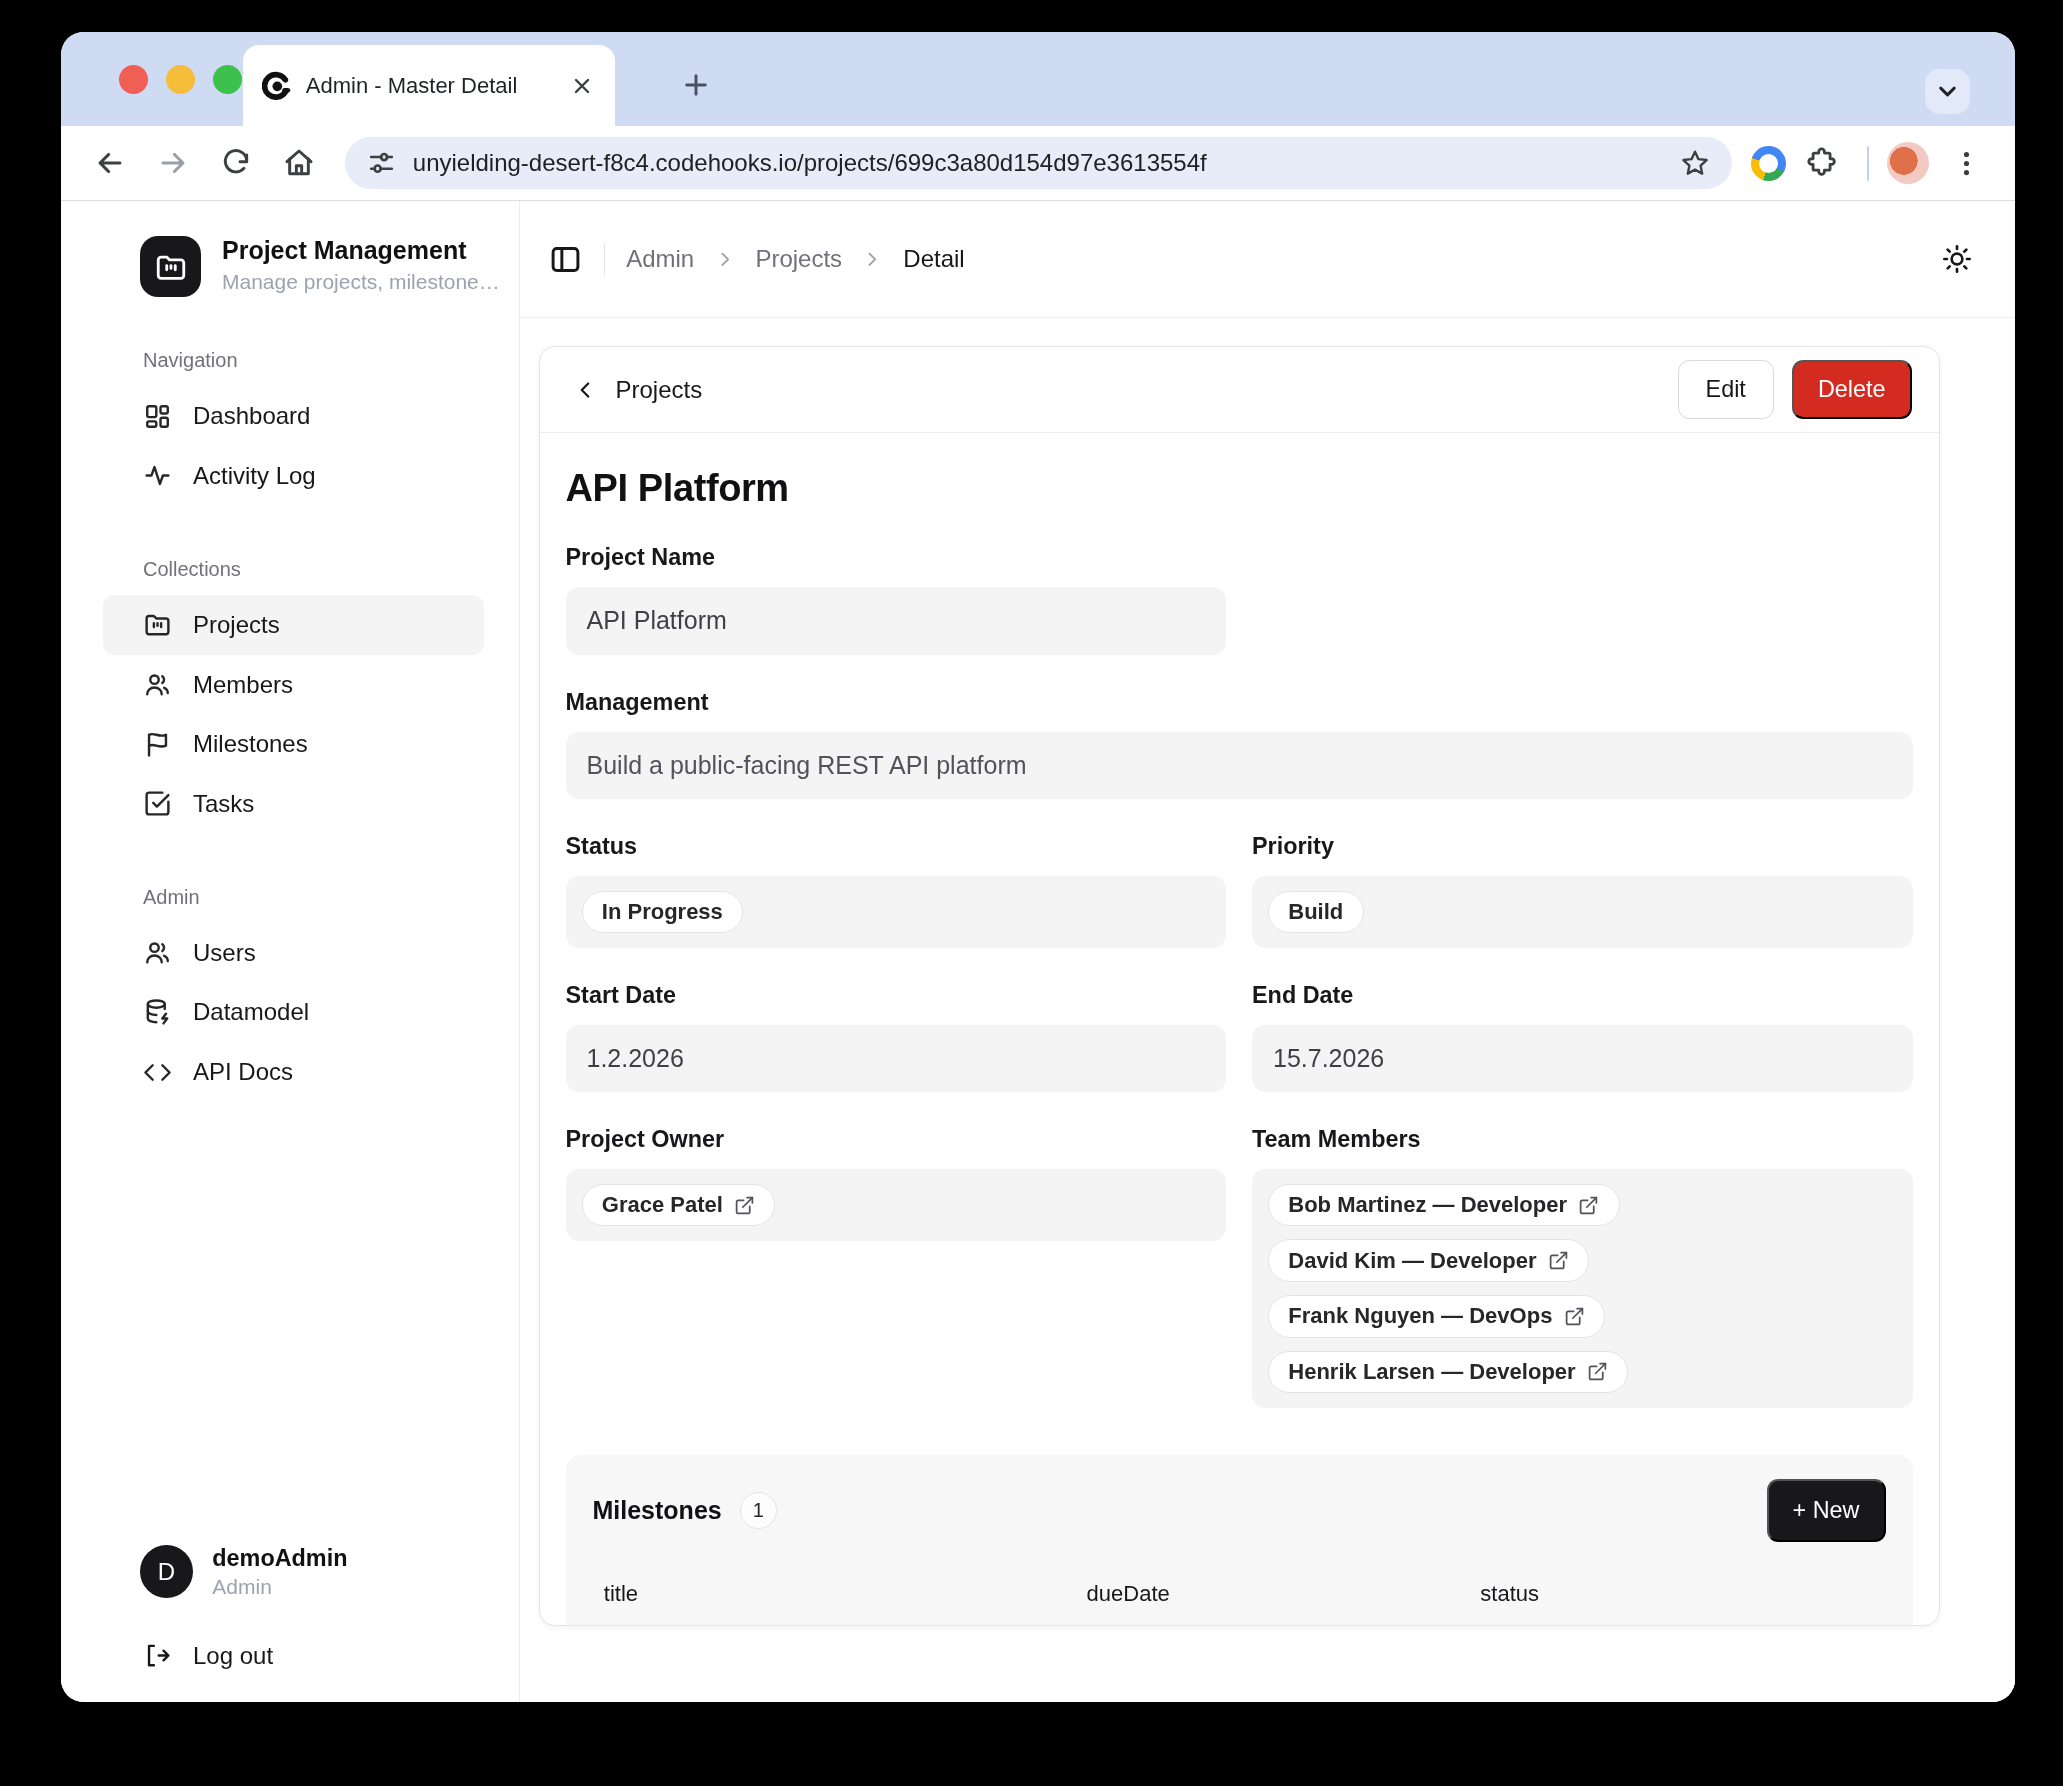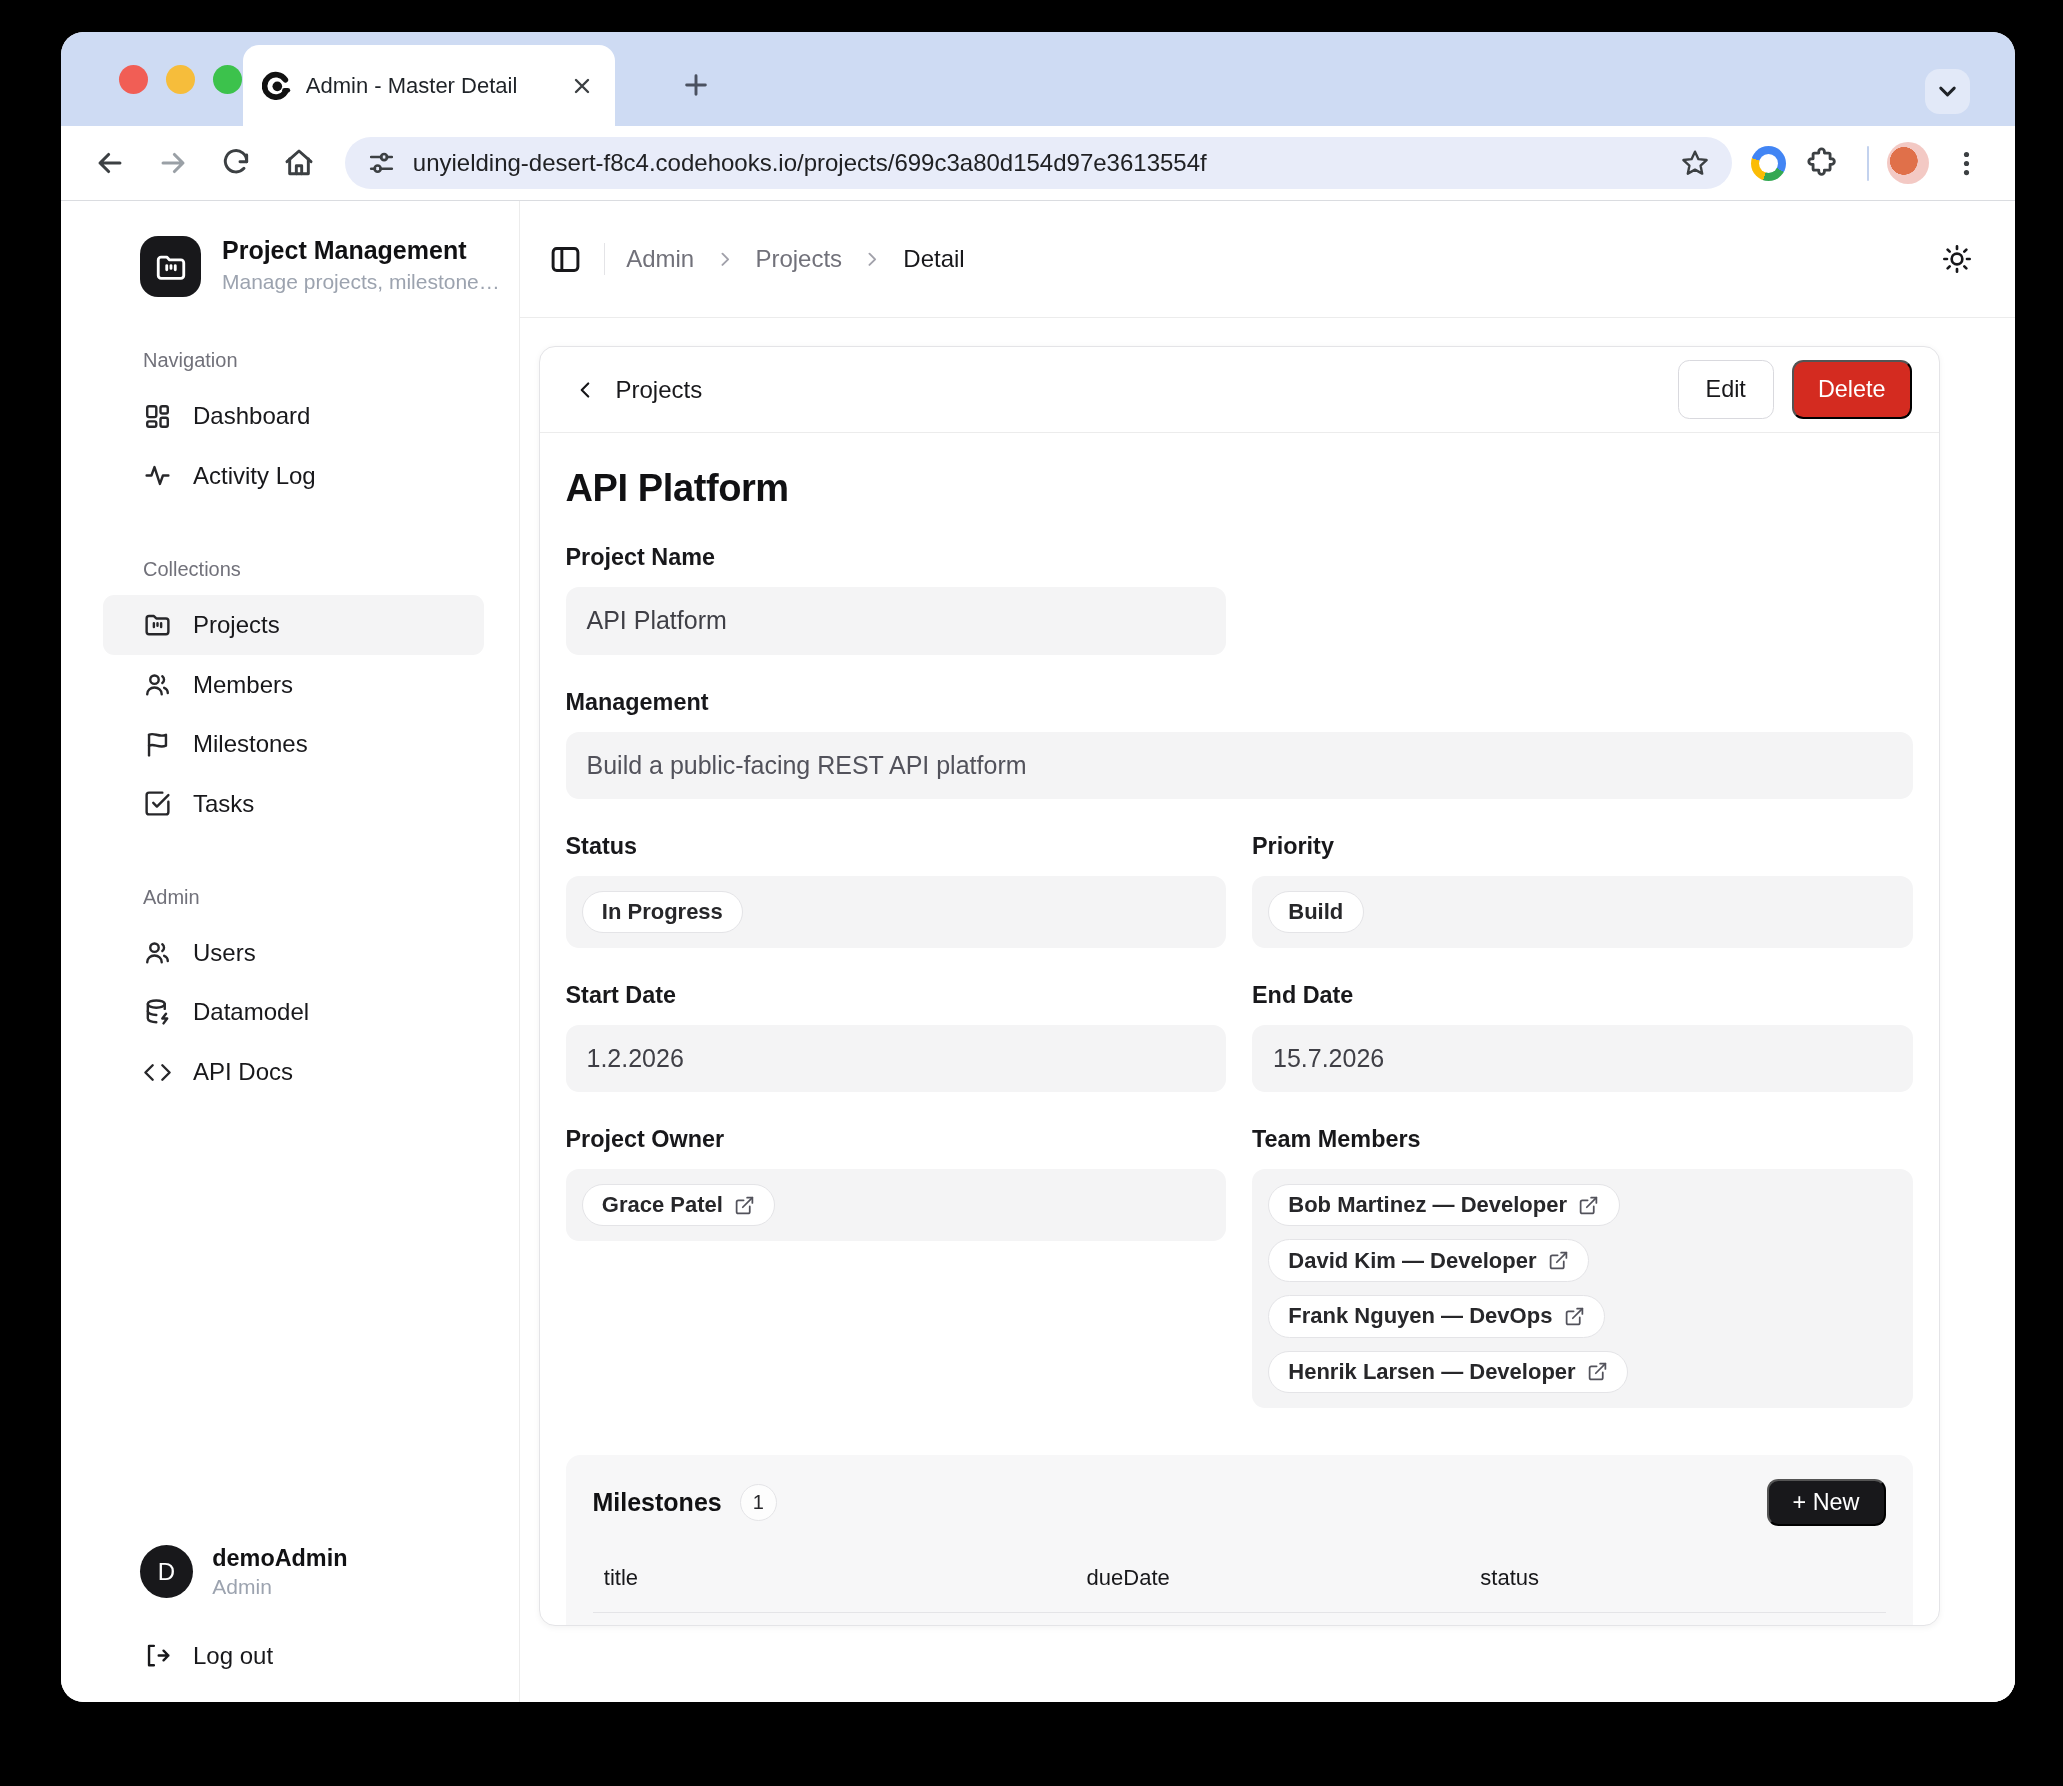--- a/index.html
+++ b/index.html
@@ -67,21 +67,21 @@
   .grid2 { display:grid; grid-template-columns:1fr 1fr; column-gap:26px; }
   .inputbox { background:#f4f4f5; border-radius:13px; padding:19.3px 21px; font-size:25px; color:#3f3f46; min-height:66px; display:flex; align-items:center; }
   .chipbox { background:#f4f4f5; border-radius:13px; padding:14.5px 16px; min-height:69px; display:flex; align-items:center; flex-wrap:wrap; gap:13px 14.5px;font-weight:bold; }
   .chip { background:#fff; border:1.6px solid #e4e4e7; border-radius:805px; padding:7.3px 19.3px; font-size:22px; color:#27272a; display:inline-flex; align-items:center; gap:11.3px; }
   .chip .lnk { color:#52525b; display:flex; }
 
   .panel { background:#f7f7f8; border-radius:14.5px; padding:24px 27px 21px; margin-top:47px; }
   .panel-head { display:flex; align-items:center; gap:18px; }
   .panel-title { font-size:25px; font-weight:600; color:#111113; }
   .count-badge { width:37px; height:37px; border-radius:50%; border:1.6px solid #e4e4e7; background:#fdfdfd; font-size:20px; color:#27272a; display:flex; align-items:center; justify-content:center; }
-  .btn-new { margin-left:auto; background:#18181b; color:#fff; border-radius:11.3px; padding:8px 24px; font-size:23.4px; }
+  .btn-new { margin-left:auto; background:#18181b; color:#fff; border-radius:11.3px; padding:16px 24px; font-size:23.4px; }
   .tbl-head { display:grid; font-size:22px; font-weight:500; color:#18181b; padding:39px 11.3px 21px; border-bottom:1.6px solid #e4e4e7; }
   .tbl-row { display:grid; font-size:23.4px; color:#27272a; padding:24px 11.3px 27px; }
   .cols3 { grid-template-columns:38% 31% 31%; }
 
   svg { display:block; }
 </style>
 </head>
 <body>
 
 <div class="window">

